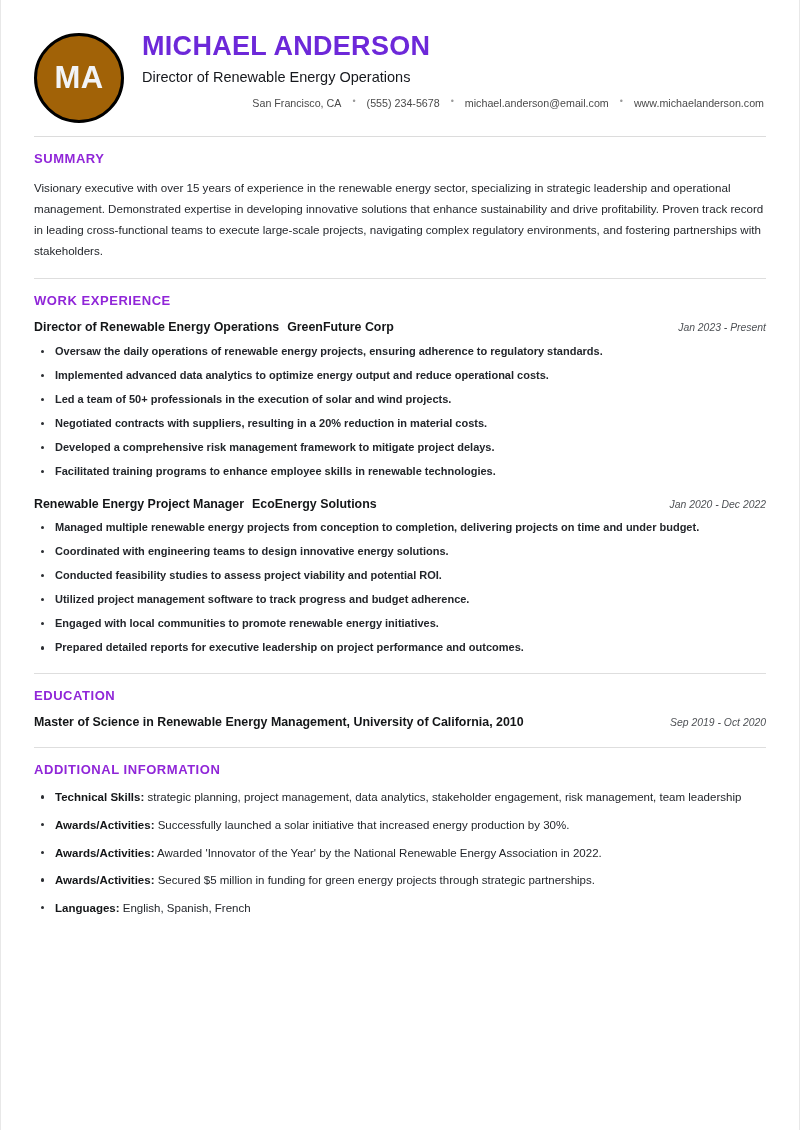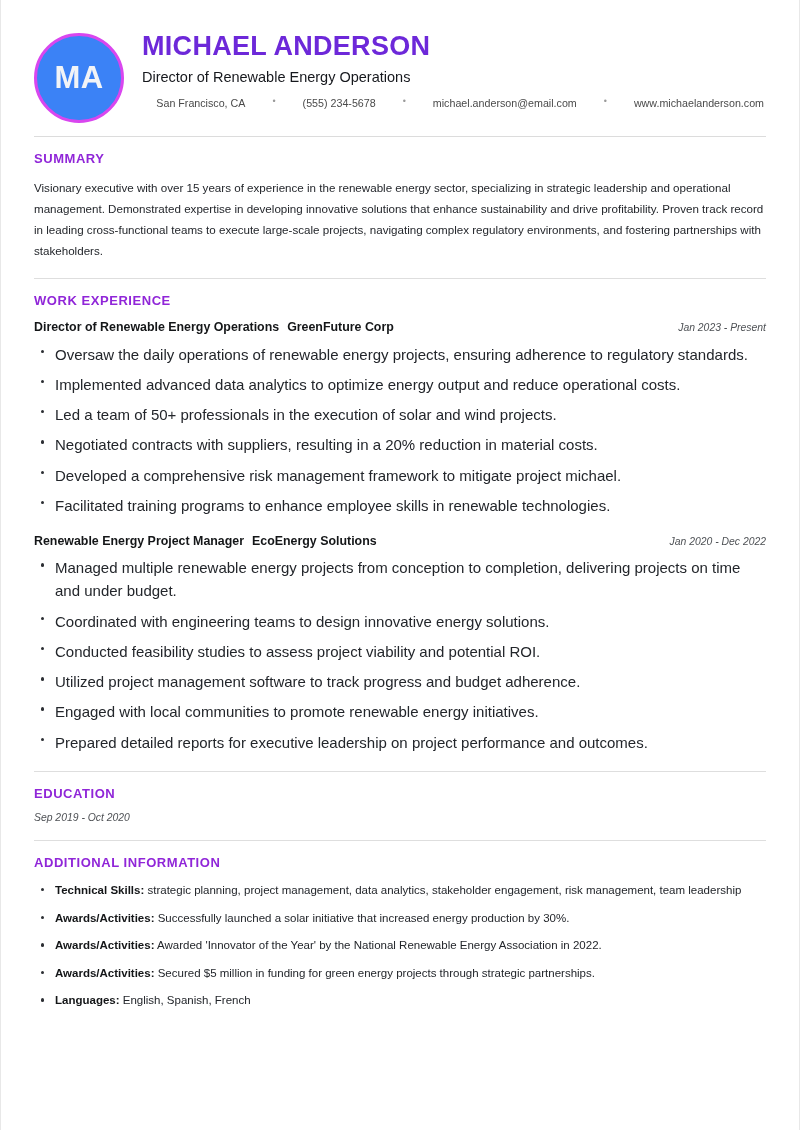--- a/index.html
+++ b/index.html
@@ -29,22 +29,22 @@
   .header {
     display: flex;
     align-items: flex-start;
     gap: 18px;
   }
   .avatar {
     flex: 0 0 auto;
     width: 90px;
     height: 90px;
     border-radius: 50%;
-    background: #3b82f6;
-    border: 3px solid #d946ef;
+    background: #a16207;
+    border: 3px solid #000000;
     box-sizing: border-box;
     display: flex;
     align-items: center;
     justify-content: center;
     color: #f2f4f7;
     font-size: 31px;
     font-weight: bold;
     letter-spacing: 0.5px;
     margin-top: 3px;
   }
@@ -67,21 +67,21 @@
     font-size: 14.5px;
     font-weight: normal;
     line-height: 1.2;
     margin: 0 0 11px 0;
   }
   .contact {
     display: flex;
     flex-wrap: wrap;
     justify-content: flex-end;
     align-items: flex-start;
-    gap: 16px;
+    gap: 0;
     font-size: 10.7px;
     color: #4a4a4a;
     padding-right: 2px;
   }
   .contact .ci { white-space: nowrap; }
   .contact .sep {
     color: #9a9a9a;
     padding: 0 11px;
     font-size: 9px;
     line-height: 1;
@@ -139,24 +139,25 @@
     white-space: nowrap;
   }
   ul.bullets {
     list-style: none;
     margin: 0 0 0 0;
     padding: 0;
   }
   ul.bullets li {
     position: relative;
     padding-left: 21px;
-    font-size: 15px;
+    font-size: 11px;
     color: #23262b;
     line-height: 1.55;
     margin-bottom: 7px;
+    font-weight: bold;
   }
   ul.bullets li:before {
     content: "";
     position: absolute;
     left: 7px;
     top: 7px;
     width: 3.4px;
     height: 3.4px;
     border-radius: 50%;
     background: #2b2e33;
@@ -246,21 +247,21 @@
           <div class="entry-title">
             <span>Director of Renewable Energy Operations</span><span class="company">GreenFuture Corp</span>
           </div>
           <div class="entry-date">Jan 2023 - Present</div>
         </div>
         <ul class="bullets">
           <li>Oversaw the daily operations of renewable energy projects, ensuring adherence to regulatory standards.</li>
           <li>Implemented advanced data analytics to optimize energy output and reduce operational costs.</li>
           <li>Led a team of 50+ professionals in the execution of solar and wind projects.</li>
           <li>Negotiated contracts with suppliers, resulting in a 20% reduction in material costs.</li>
-          <li>Developed a comprehensive risk management framework to mitigate project michael.</li>
+          <li>Developed a comprehensive risk management framework to mitigate project delays.</li>
           <li>Facilitated training programs to enhance employee skills in renewable technologies.</li>
         </ul>
       </div>
 
       <div class="entry-sep"></div>
 
       <div class="entry">
         <div class="entry-head">
           <div class="entry-title">
             <span>Renewable Energy Project Manager</span><span class="company">EcoEnergy Solutions</span>
@@ -275,20 +276,21 @@
           <li>Engaged with local communities to promote renewable energy initiatives.</li>
           <li>Prepared detailed reports for executive leadership on project performance and outcomes.</li>
         </ul>
       </div>
     </div>
 
     <hr class="sec-rule">
     <div class="section">
       <div class="sec-title">EDUCATION</div>
       <div class="edu-head">
+        <div class="edu-title">Master of Science in Renewable Energy Management, University of California, 2010</div>
         <div class="entry-date">Sep 2019 - Oct 2020</div>
       </div>
     </div>
 
     <hr class="sec-rule">
     <div class="section">
       <div class="sec-title">ADDITIONAL INFORMATION</div>
       <ul class="info-list">
         <li>
           <span class="lbl">Technical Skills:</span>

